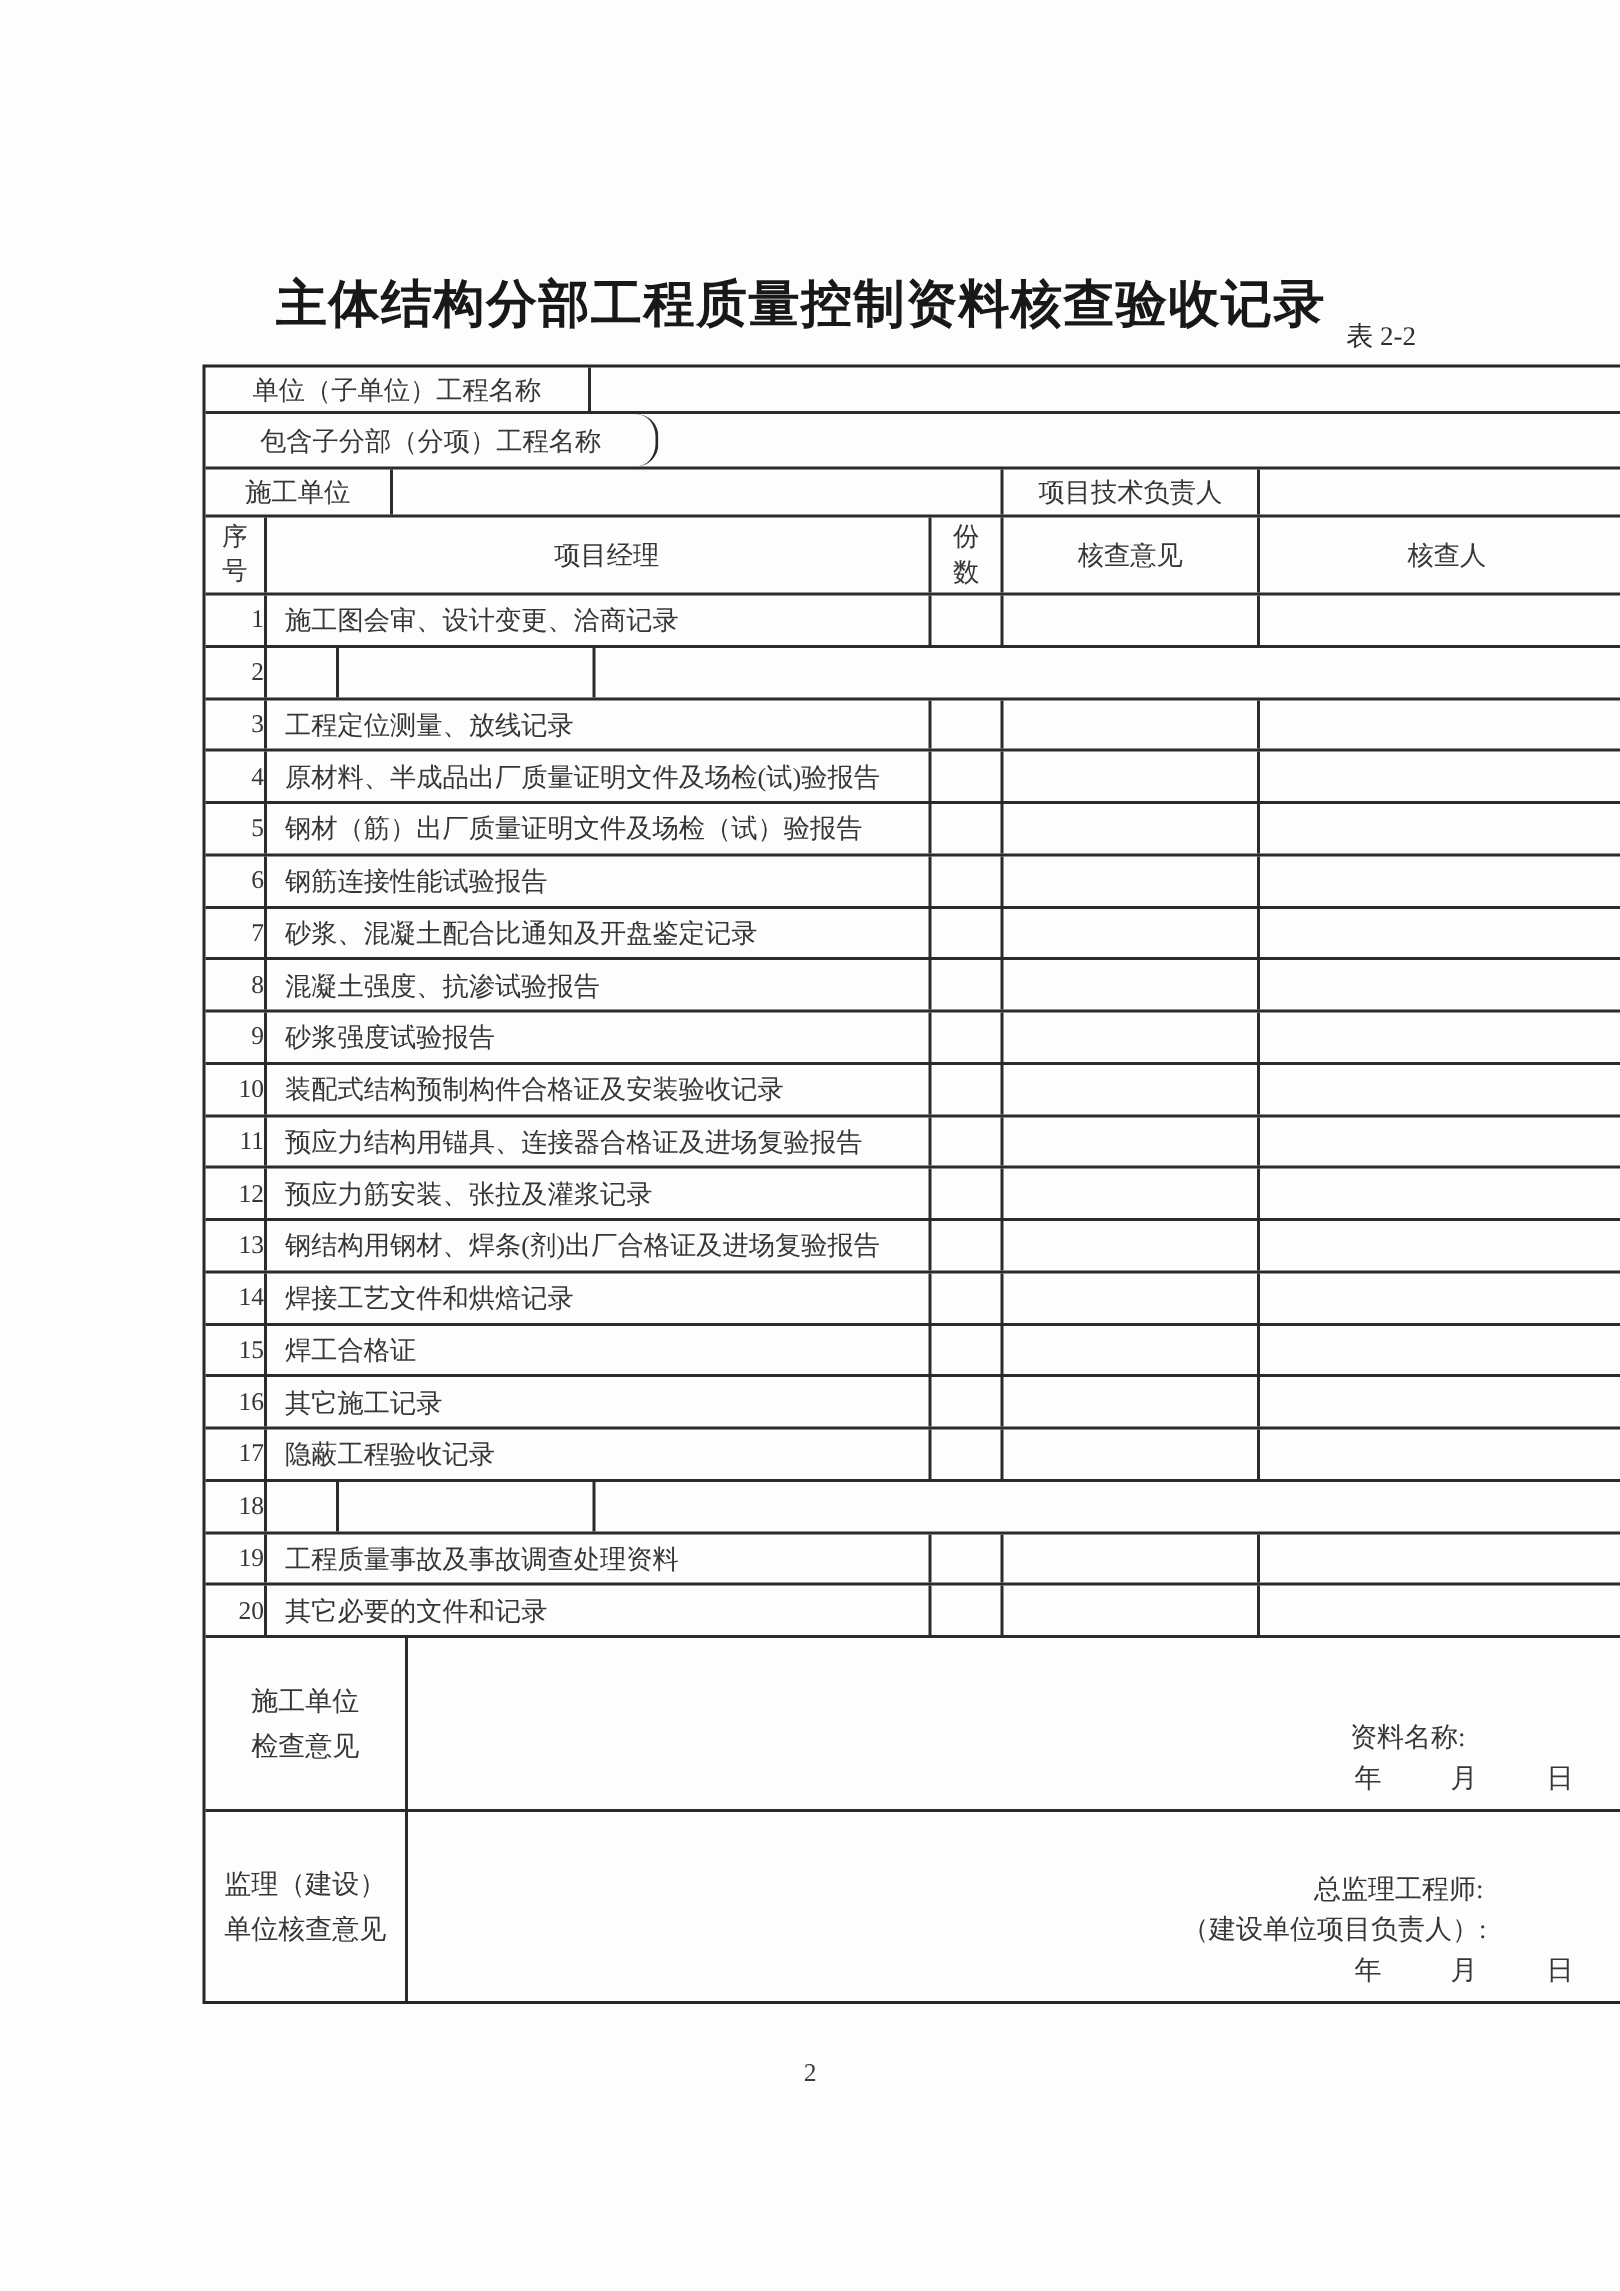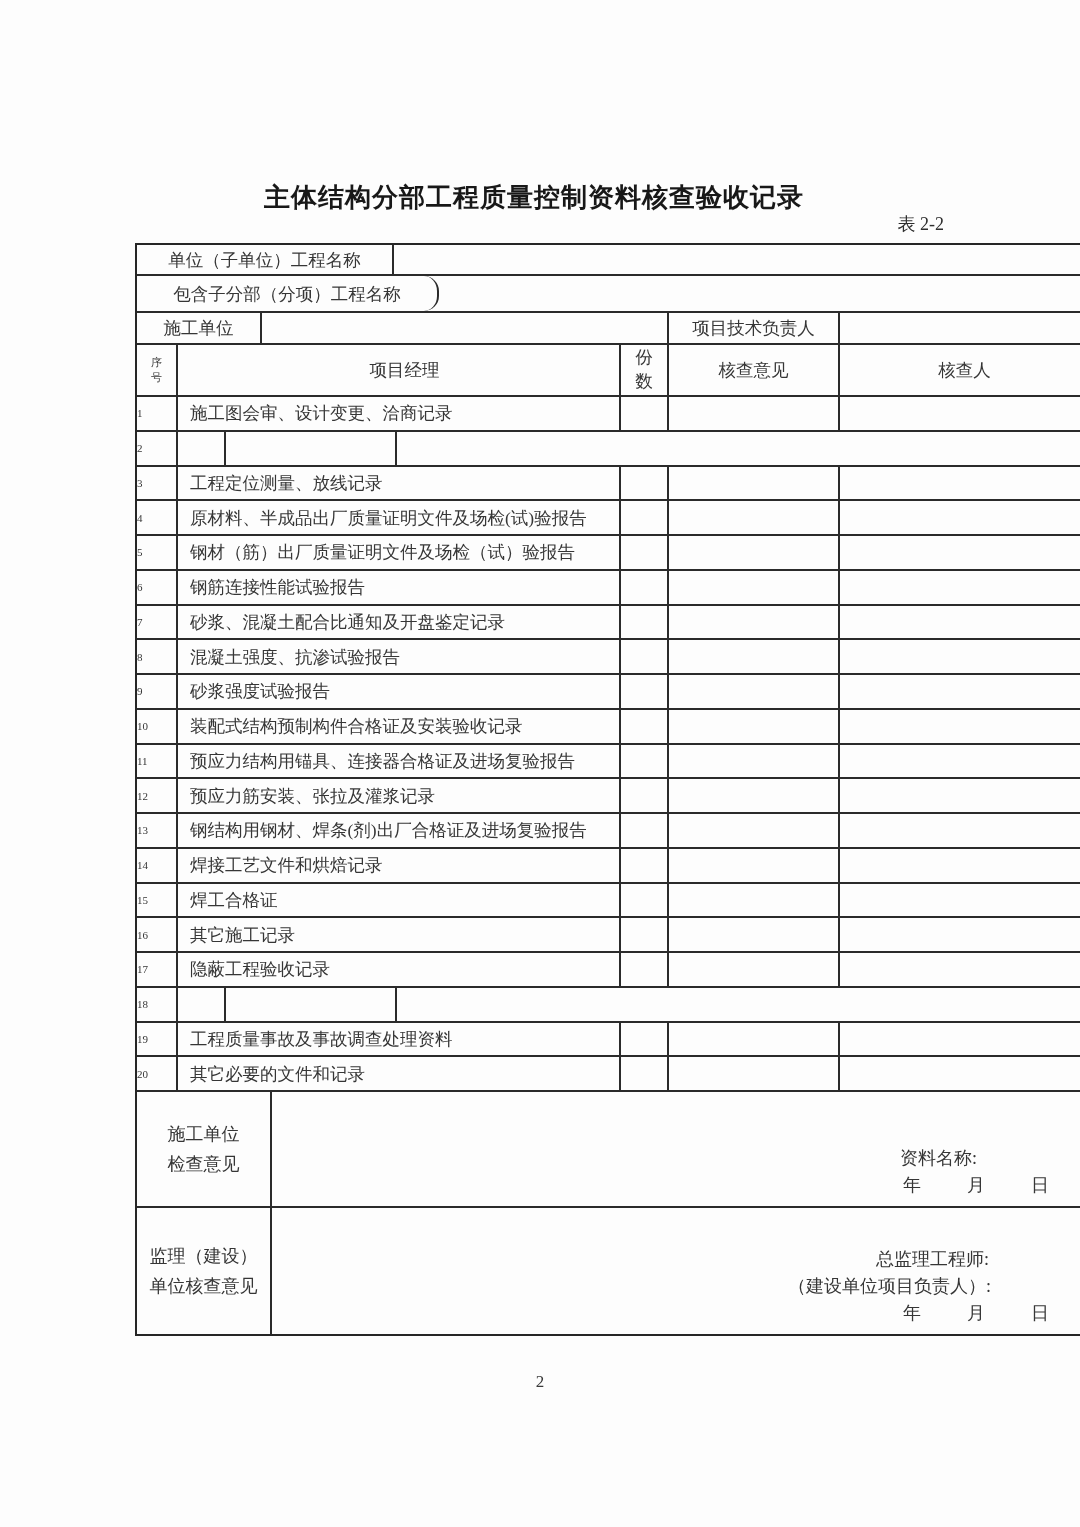--- a/index.html
+++ b/index.html
@@ -11,21 +11,21 @@
     font-family: "Liberation Serif", "DejaVu Serif", serif;
     color: #383838;
     overflow: hidden;
   }
   .title {
     position: absolute;
     left: 0; right: 12px; top: 180px;
     margin: 0;
     text-align: center;
     font-family: "Liberation Sans", "DejaVu Sans", sans-serif;
-    font-size: 26px;
+    font-size: 34px;
     font-weight: 700;
     color: #181818;
     letter-spacing: 1px;
   }
   .table-tag {
     position: absolute;
     top: 212px;
     left: 135px;
     width: 809px;
     text-align: right;
@@ -66,21 +66,21 @@
   .item-row  { height: 34.75px; }
   .sec-1     { height: 116px; }
   .sec-2     { height: 126px; border-bottom: none; }
 
   .w-label-a { width: 257px; }
   .w-label-b { width: 302px; border-radius: 15px; }
   .w-builder { width: 125px; }
   .w-blank-c { width: 407px; }
   .w-tech    { width: 171px; }
 
-  .c-num     { width: 41px; justify-content: flex-start; font-size: 11px; }
+  .c-num     { width: 41px; justify-content: flex-end; font-size: 17px; }
   .c-name    { width: 443px; padding-left: 12px; }
   .c-count   { width: 48px; justify-content: center; }
   .c-opinion { width: 171px; }
   .c-checker { flex: 1 1 auto; border-right: none; }
 
   .stack {
     display: block;
     width: 1.15em;
     margin: 0 auto;
     text-align: center;

